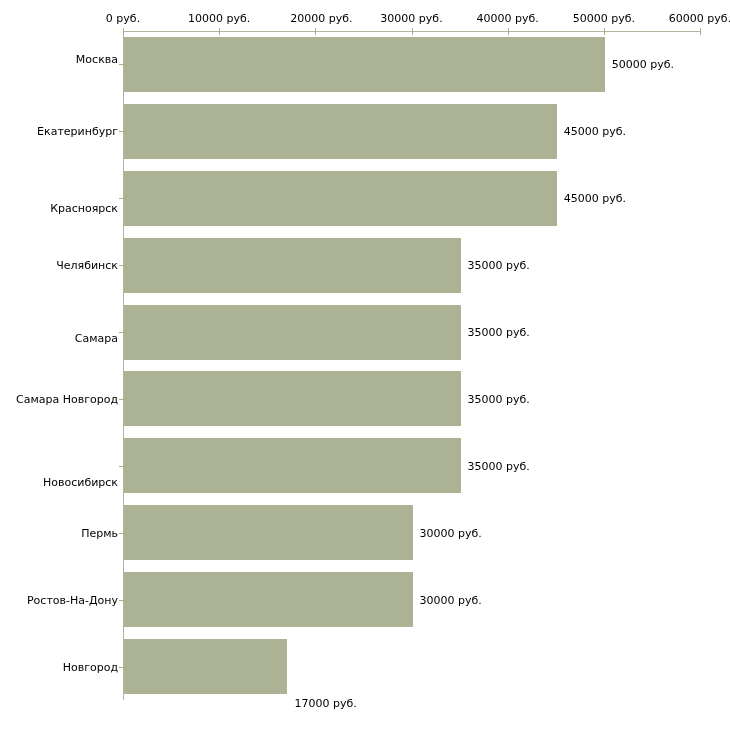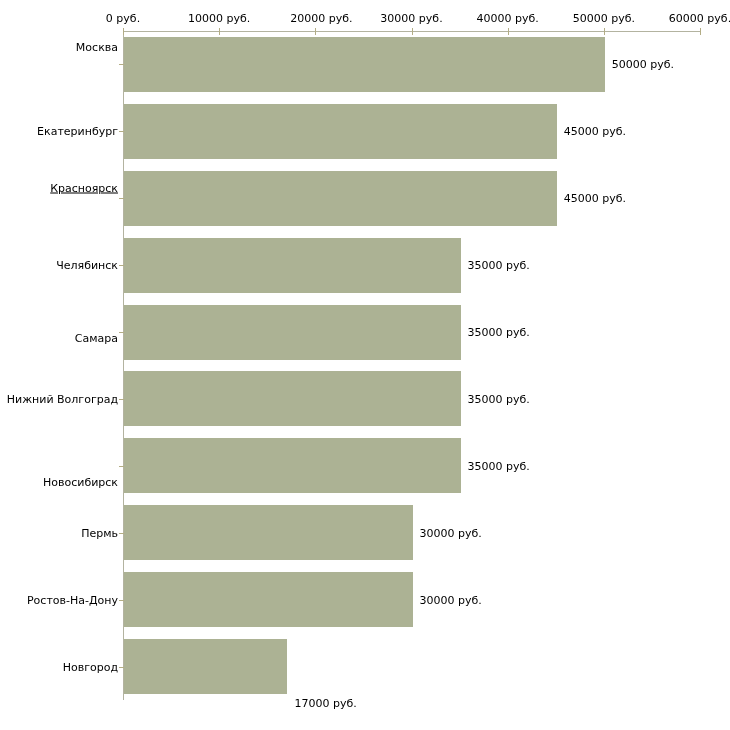--- a/index.html
+++ b/index.html
@@ -108,31 +108,31 @@
       <div class="xtick-label" style="left: 411.5px;">30000 руб.</div>
       <div class="xtick" style="left: 507.667px;"></div>
       <div class="xtick-label" style="left: 507.667px;">40000 руб.</div>
       <div class="xtick" style="left: 603.833px;"></div>
       <div class="xtick-label" style="left: 603.833px;">50000 руб.</div>
       <div class="xtick" style="left: 700px;"></div>
       <div class="xtick-label" style="left: 700px; text-align: center;">60000 руб.</div>
     </div>
   <div id="yticks-layer">
       <div class="ytick" style="top: 64px;"></div>
-      <div class="ytick-label" style="top: 47px; padding-left: 8px;">Москва</div>
+      <div class="ytick-label" style="top: 59px; padding-left: 8px;">Москва</div>
       <div class="ytick" style="top: 131px;"></div>
       <div class="ytick-label" style="top: 131.35px;">Екатеринбург</div>
       <div class="ytick" style="top: 198px;"></div>
-      <div class="ytick-label" style="top: 188px; text-decoration: underline;">Красноярск</div>
+      <div class="ytick-label" style="top: 208px;">Красноярск</div>
       <div class="ytick" style="top: 265px;"></div>
       <div class="ytick-label" style="top: 265.15px;">Челябинск</div>
       <div class="ytick" style="top: 332px;"></div>
       <div class="ytick-label" style="top: 338px;">Самара</div>
       <div class="ytick" style="top: 399px;"></div>
-      <div class="ytick-label" style="top: 398.95px;">Нижний Волгоград</div>
+      <div class="ytick-label" style="top: 398.95px;">Самара Новгород</div>
       <div class="ytick" style="top: 466px;"></div>
       <div class="ytick-label" style="top: 465.85px; margin-top: 16px;">Новосибирск</div>
       <div class="ytick" style="top: 533px;"></div>
       <div class="ytick-label" style="top: 532.75px;">Пермь</div>
       <div class="ytick" style="top: 600px;"></div>
       <div class="ytick-label" style="top: 599.65px;">Ростов-На-Дону</div>
       <div class="ytick" style="top: 667px;"></div>
       <div class="ytick-label" style="top: 666.55px;">Новгород</div>
     </div>
   <div id="bars-layer">

